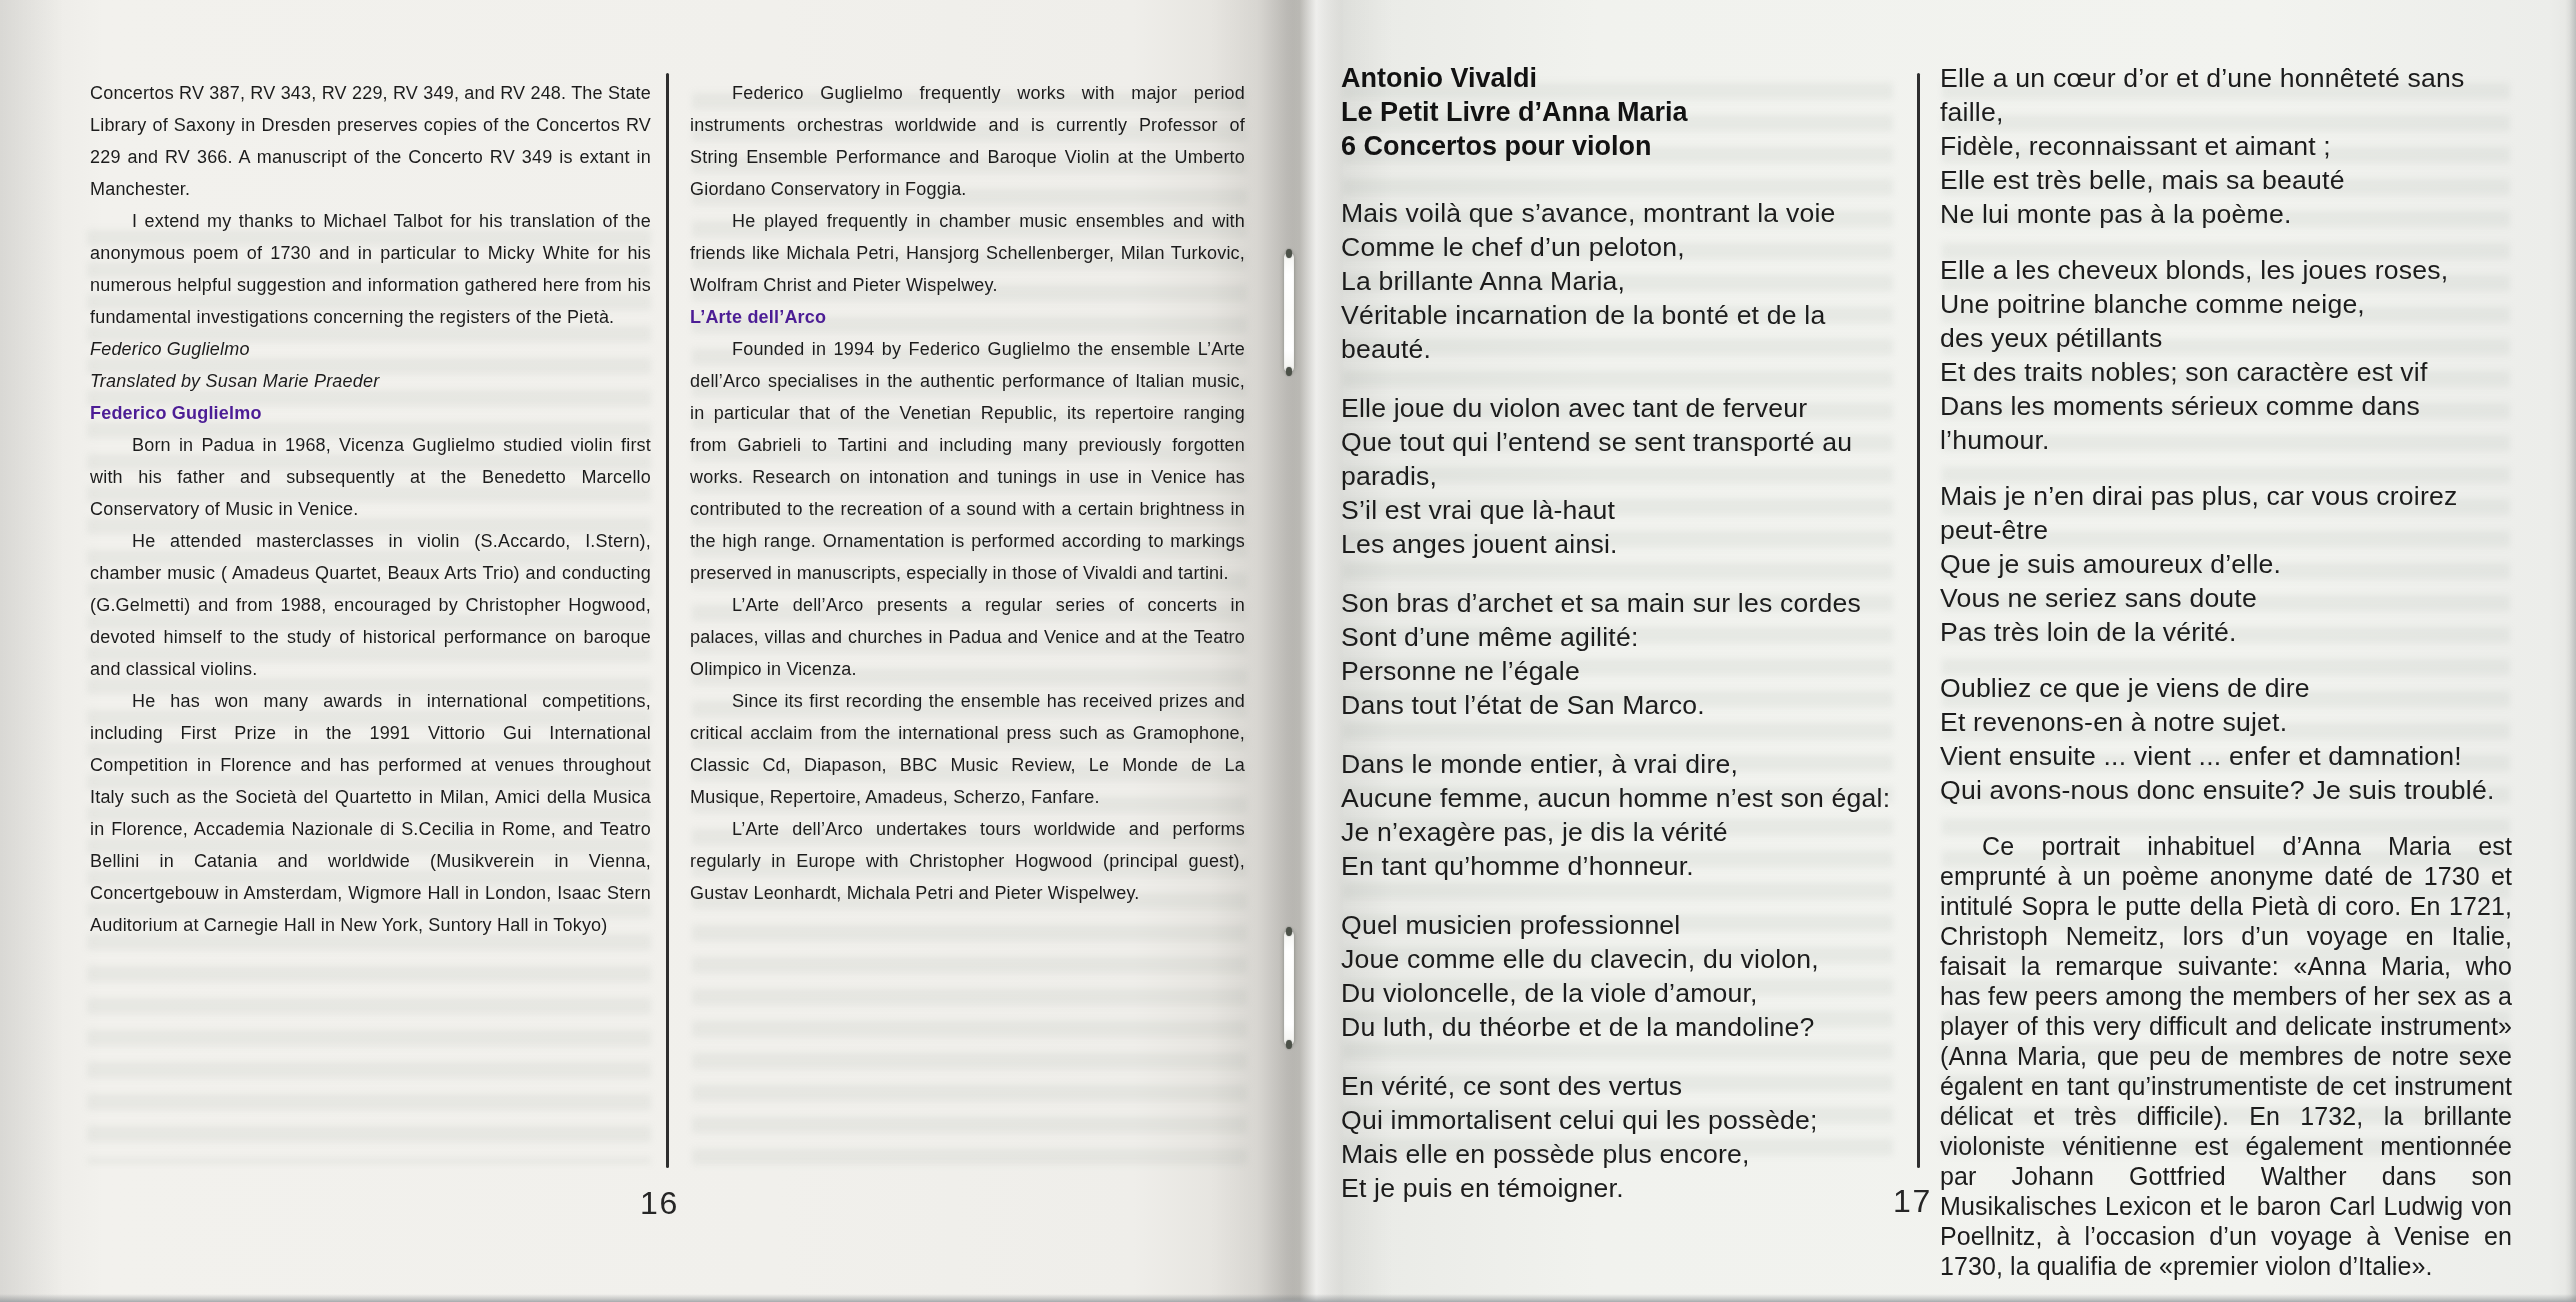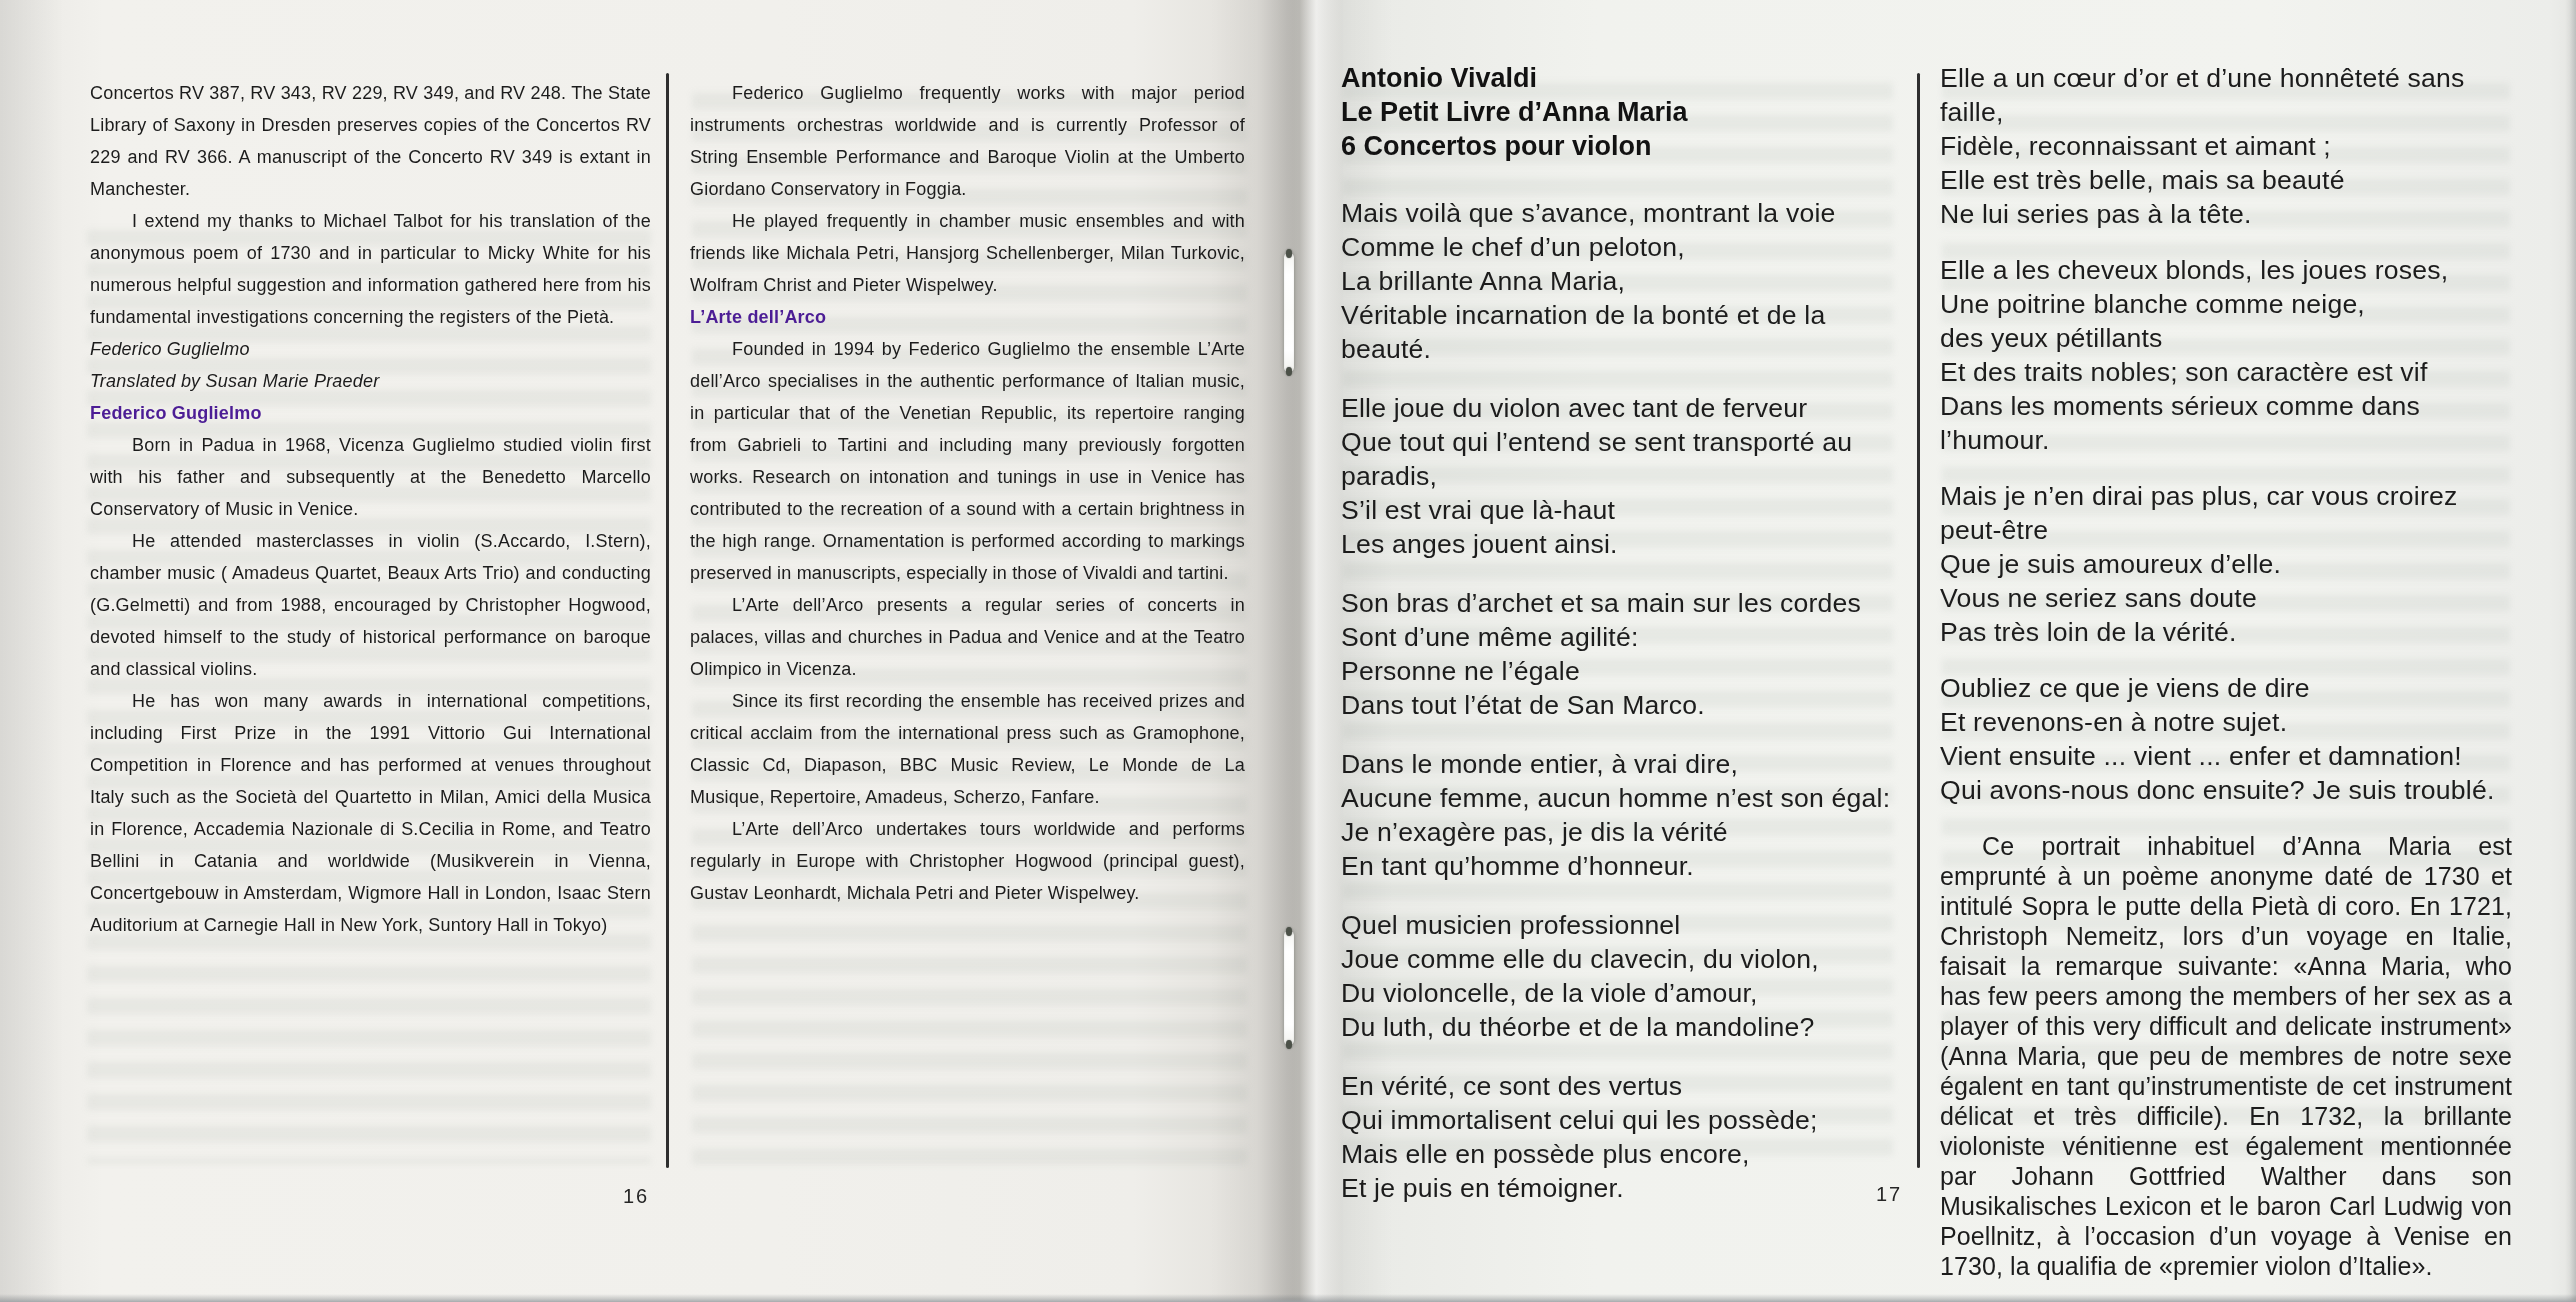--- a/index.html
+++ b/index.html
@@ -47,22 +47,22 @@
   .closing{
     margin-top:24px;font-size:25px;line-height:30px;
     text-align:justify;text-indent:42px;letter-spacing:0.1px;
   }
   
   .colrule{
     position:absolute;z-index:3;width:2.8px;background:#2e2e2e;border-radius:1.8px;
   }
   
   .pagenum{
-    position:absolute;z-index:3;font-size:20px;color:#262626;
-    width:73px;text-align:left;letter-spacing:1.8px;
+    position:absolute;z-index:3;font-size:32px;color:#262626;
+    width:73px;text-align:center;letter-spacing:1.8px;
   }
   
   .gutter{
     position:absolute;z-index:4;left:1210px;top:0;width:183px;height:1303px;
     background:linear-gradient(90deg,
       rgba(0,0,0,0) 0%, rgba(0,0,0,0.05) 28%, rgba(0,0,0,0.11) 42%,
       rgba(60,60,55,0.16) 49%, rgba(255,255,255,0.55) 58%,
       rgba(0,0,0,0.05) 72%, rgba(0,0,0,0) 100%);
     pointer-events:none;
   }
@@ -174,21 +174,21 @@
         </div>
       </div>
   </div>
 
   <div class="col" style="left:1940px;top:61px;width:572px;">
     <div class="poem poem-tight">
         <div class="stanza">
           <div class="line">Elle a un cœur d’or et d’une honnêteté sans faille,</div>
           <div class="line">Fidèle, reconnaissant et aimant ;</div>
           <div class="line">Elle est très belle, mais sa beauté</div>
-          <div class="line">Ne lui series pas à la tête.</div>
+          <div class="line">Ne lui monte pas à la poème.</div>
         </div>
         <div class="stanza">
           <div class="line">Elle a les cheveux blonds, les joues roses,</div>
           <div class="line">Une poitrine blanche comme neige,</div>
           <div class="line">des yeux pétillants</div>
           <div class="line">Et des traits nobles; son caractère est vif</div>
           <div class="line">Dans les moments sérieux comme dans l’humour.</div>
         </div>
         <div class="stanza">
           <div class="line">Mais je n’en dirai pas plus, car vous croirez peut-être</div>

